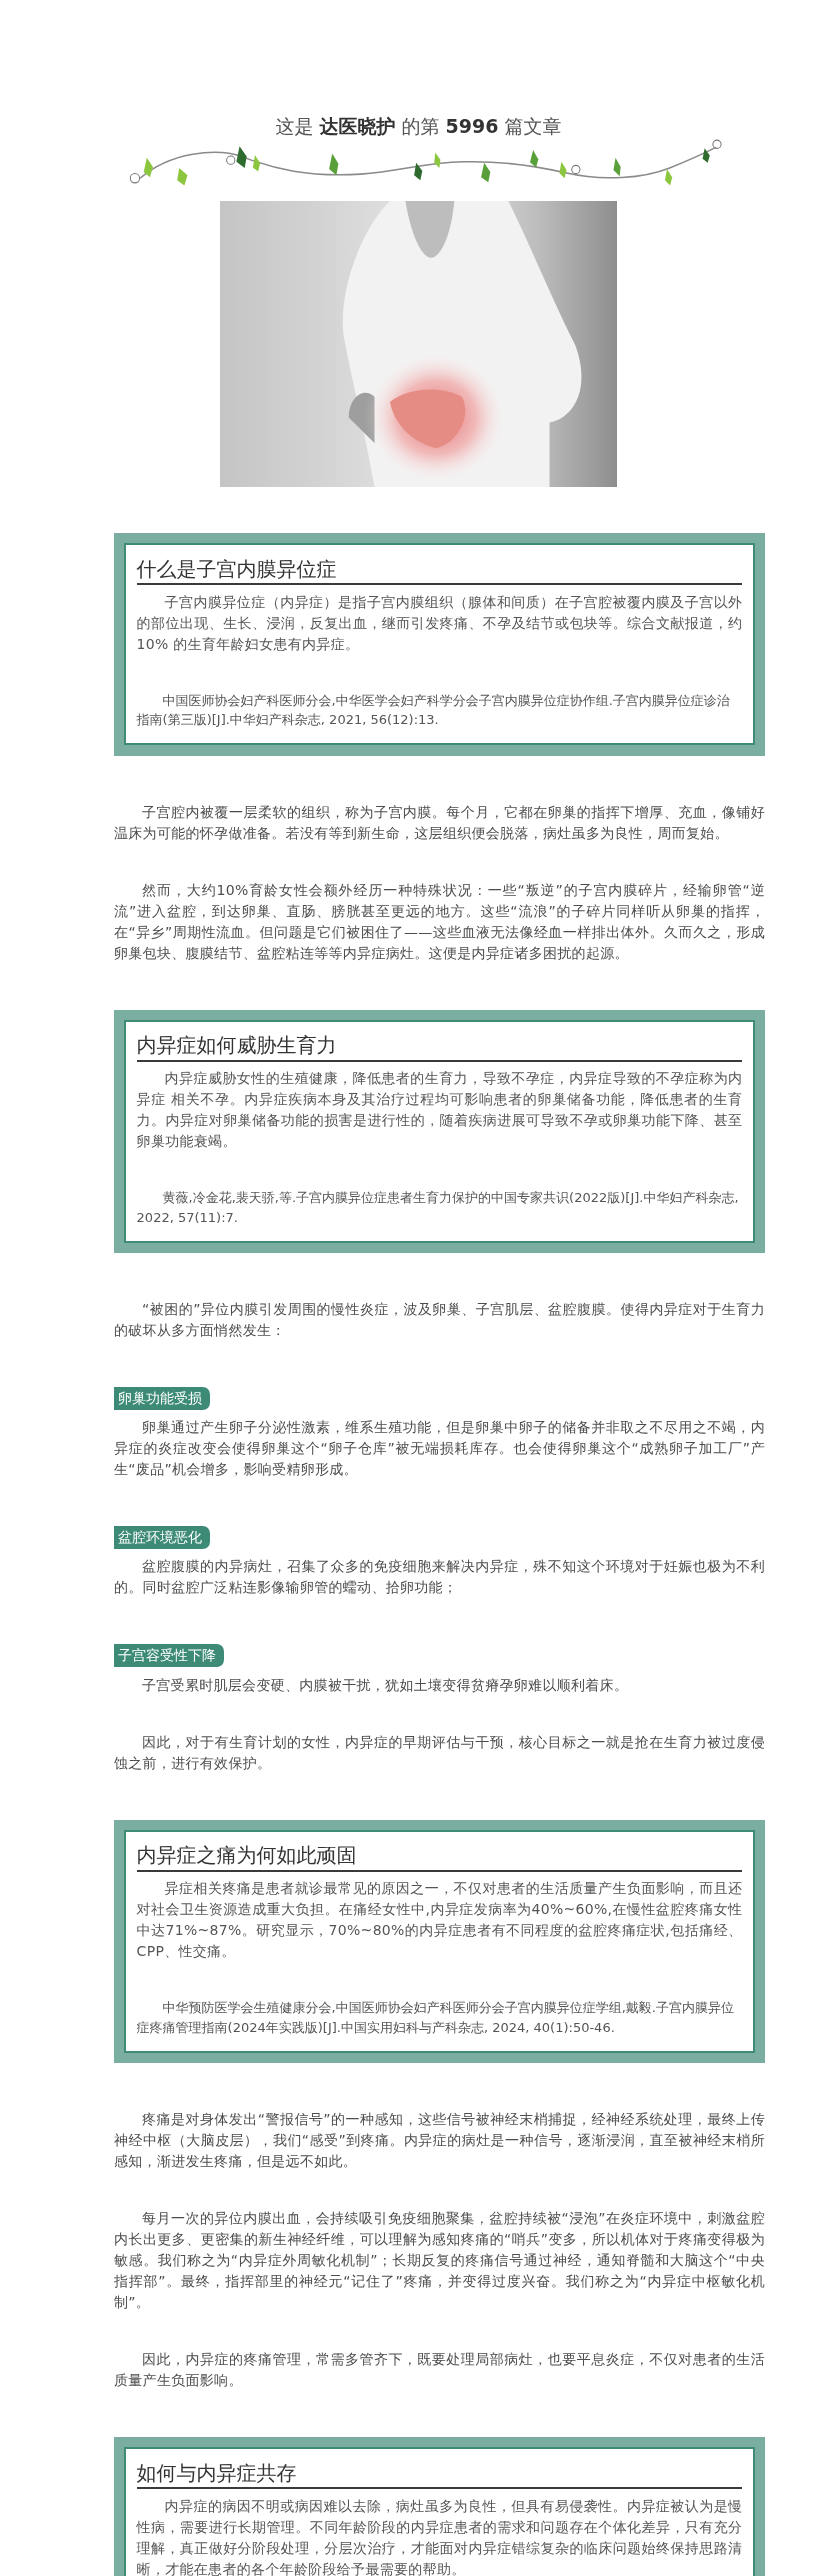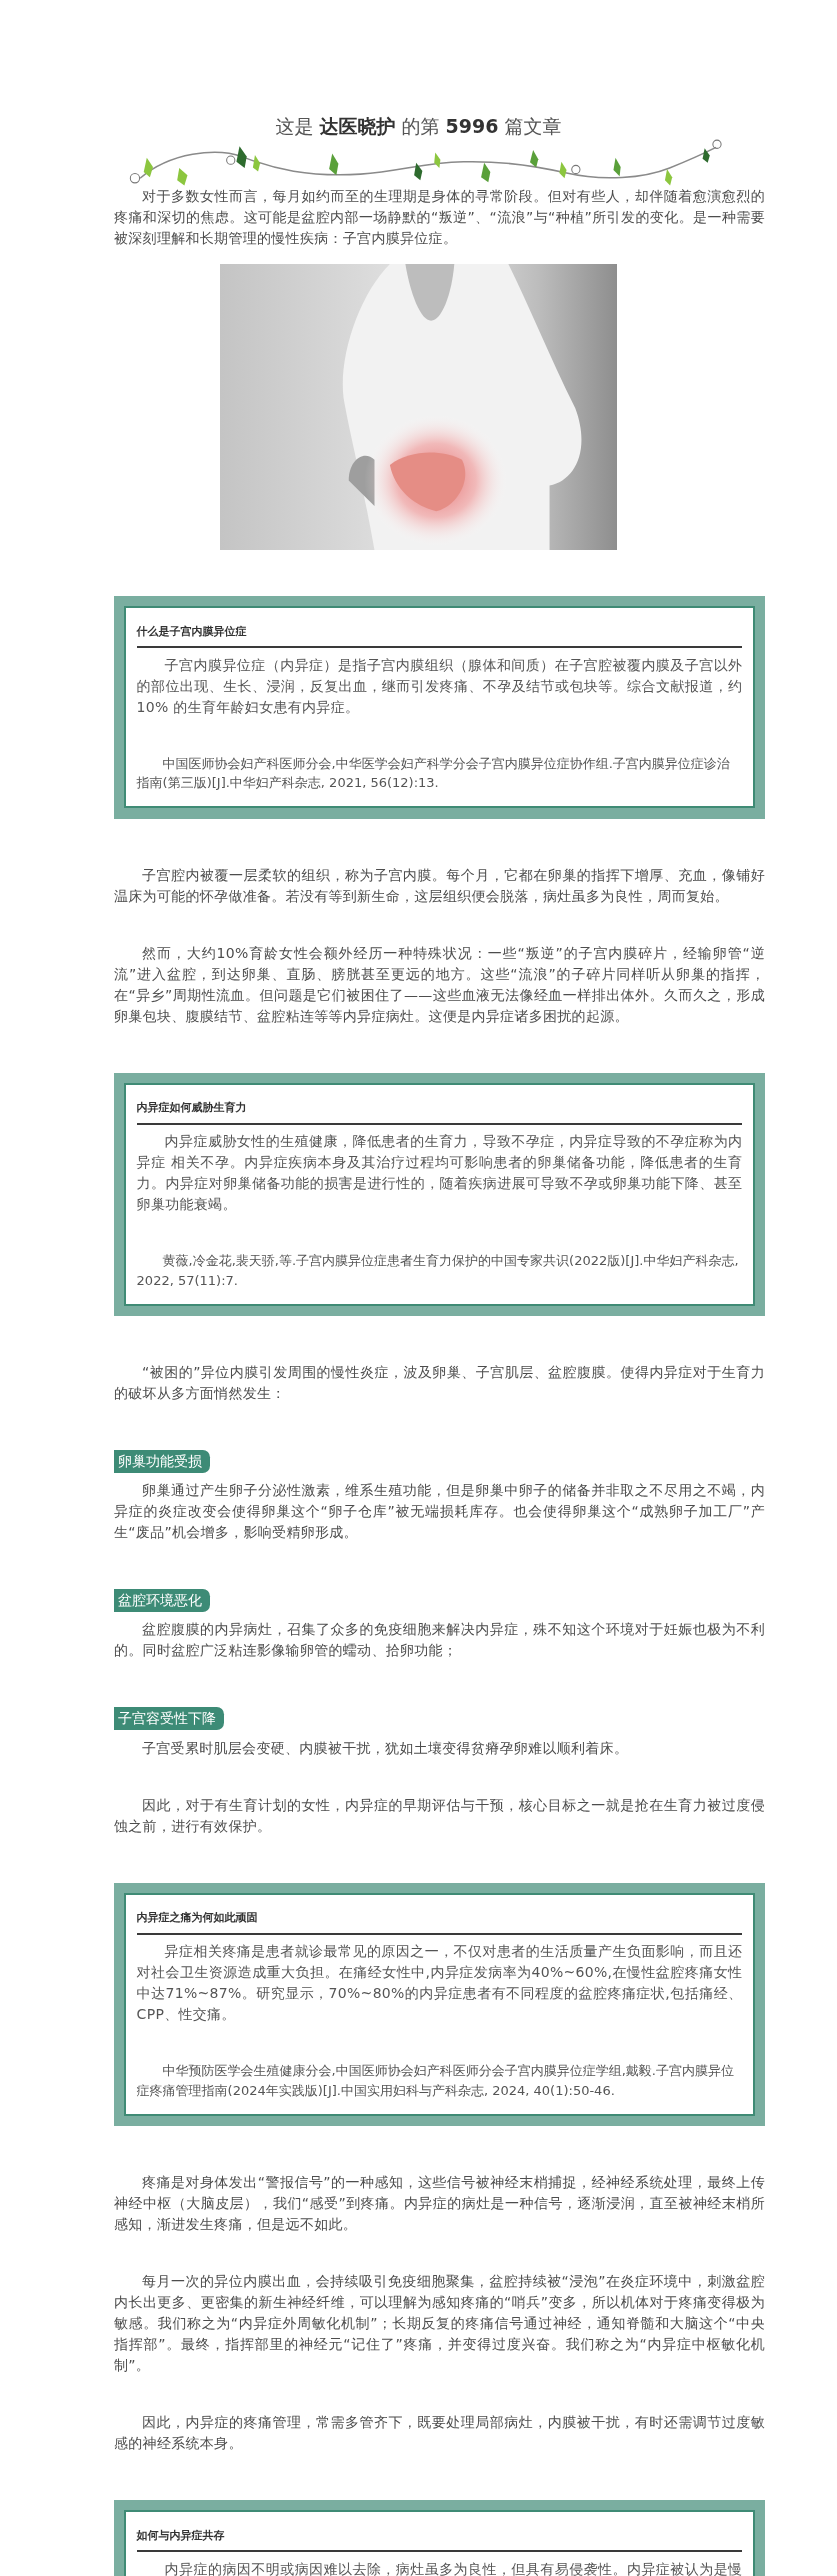--- a/index.html
+++ b/index.html
@@ -60,22 +60,22 @@
     background: #7aaea0;
     padding: 10.3px;
     width: 651px;
   }
   .box-inner {
     background: #ffffff;
     border: 2.1px solid #3f8b75;
     padding: 13.4px 10.3px 13.4px 10.3px;
   }
   .box-title {
-    font-size: 11px;
-    font-weight: bold;
+    font-size: 20px;
+    font-weight: normal;
     color: #333;
     padding-bottom: 4.1px;
     border-bottom: 2.1px solid #3a3a3a;
     margin-bottom: 6.2px;
     line-height: 20.6px;
   }
   .box-inner p.para { color: #555; }
   .box-inner p.ref { font-size: 13px; line-height: 19.6px; text-indent: 2em; color: #555; }
 
   .tag {
@@ -120,21 +120,20 @@
           <path d="M1035 25 l10 18 l-4 16 l-12 -10 z"></path>
           <path d="M1195 40 l10 18 l-2 18 l-12 -12 z"></path>
         </g>
       <g fill="#2e6b2e">
           <path d="M465 18 l14 20 l-4 22 l-16 -12 z"></path>
           <path d="M808 50 l12 16 l-4 18 l-12 -10 z"></path>
           <path d="M1368 22 l10 14 l-4 14 l-10 -8 z"></path>
         </g>
     </svg>
 
-    <p class="para">对于多数女性而言，每月如约而至的生理期是身体的寻常阶段。但对有些人，却伴随着愈演愈烈的疼痛和深切的焦虑。这可能是盆腔内部一场静默的“叛逆”、“流浪”与“种植”所引发的变化。是一种需要被深刻理解和长期管理的慢性疾病：子宫内膜异位症。</p>
 
     <div class="hero-wrap">
       <div class="hero" title="woman-holding-lower-abdomen-with-red-pain-highlight">
         <svg width="397" height="286" viewBox="0 0 771 555" xmlns="http://www.w3.org/2000/svg">
           <defs>
             <radialGradient id="redglow" cx="0.5" cy="0.5" r="0.5">
               <stop offset="0%" stop-color="#e05a5a" stop-opacity="0.9"></stop>
               <stop offset="55%" stop-color="#f08a8a" stop-opacity="0.55"></stop>
               <stop offset="100%" stop-color="#ffffff" stop-opacity="0"></stop>
             </radialGradient>
@@ -205,21 +204,21 @@
         <div class="gap-m"></div>
         <p class="ref">中华预防医学会生殖健康分会,中国医师协会妇产科医师分会子宫内膜异位症学组,戴毅.子宫内膜异位症疼痛管理指南(2024年实践版)[J].中国实用妇科与产科杂志, 2024, 40(1):50-46.</p>
       </div>
     </div>
 
     <div class="gap-l"></div>
     <p class="para">疼痛是对身体发出“警报信号”的一种感知，这些信号被神经末梢捕捉，经神经系统处理，最终上传神经中枢（大脑皮层），我们“感受”到疼痛。内异症的病灶是一种信号，逐渐浸润，直至被神经末梢所感知，渐进发生疼痛，但是远不如此。</p>
     <div class="gap-m"></div>
     <p class="para">每月一次的异位内膜出血，会持续吸引免疫细胞聚集，盆腔持续被“浸泡”在炎症环境中，刺激盆腔内长出更多、更密集的新生神经纤维，可以理解为感知疼痛的“哨兵”变多，所以机体对于疼痛变得极为敏感。我们称之为“内异症外周敏化机制”；长期反复的疼痛信号通过神经，通知脊髓和大脑这个“中央指挥部”。最终，指挥部里的神经元“记住了”疼痛，并变得过度兴奋。我们称之为“内异症中枢敏化机制”。</p>
     <div class="gap-m"></div>
-    <p class="para">因此，内异症的疼痛管理，常需多管齐下，既要处理局部病灶，内膜被干扰，有时还需调节过度敏感的神经系统本身。</p>
+    <p class="para">因此，内异症的疼痛管理，常需多管齐下，既要处理局部病灶，也要平息炎症，不仅对患者的生活质量产生负面影响。</p>
     <div class="gap-l"></div>
 
     <div class="box">
       <div class="box-inner">
         <div class="box-title">如何与内异症共存</div>
         <p class="para">内异症的病因不明或病因难以去除，病灶虽多为良性，但具有易侵袭性。内异症被认为是慢性病，需要进行长期管理。不同年龄阶段的内异症患者的需求和问题存在个体化差异，只有充分理解，真正做好分阶段处理，分层次治疗，才能面对内异症错综复杂的临床问题始终保持思路清晰，才能在患者的各个年龄阶段给予最需要的帮助。</p>
 
       </div>
     </div>
 

